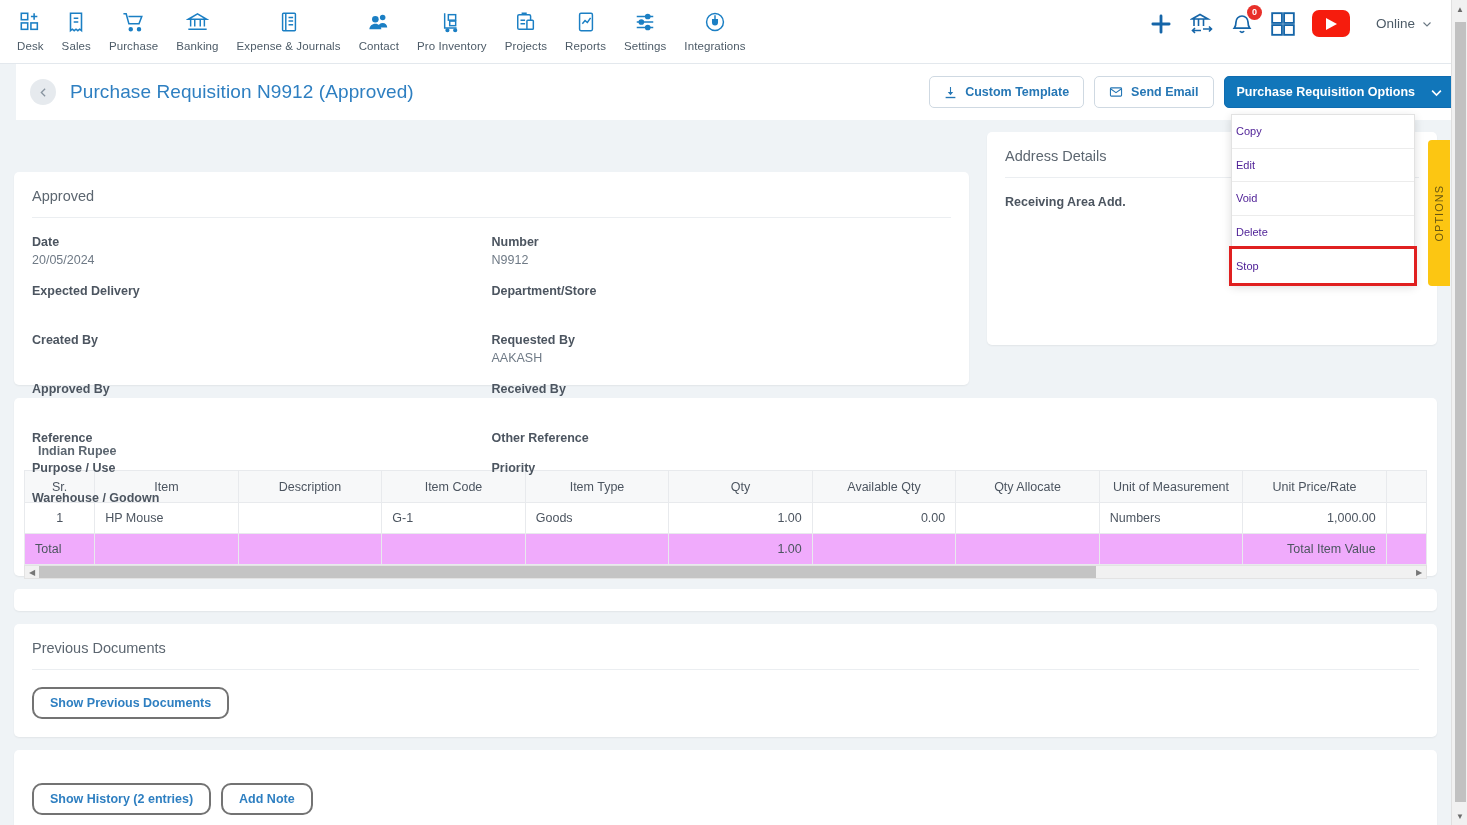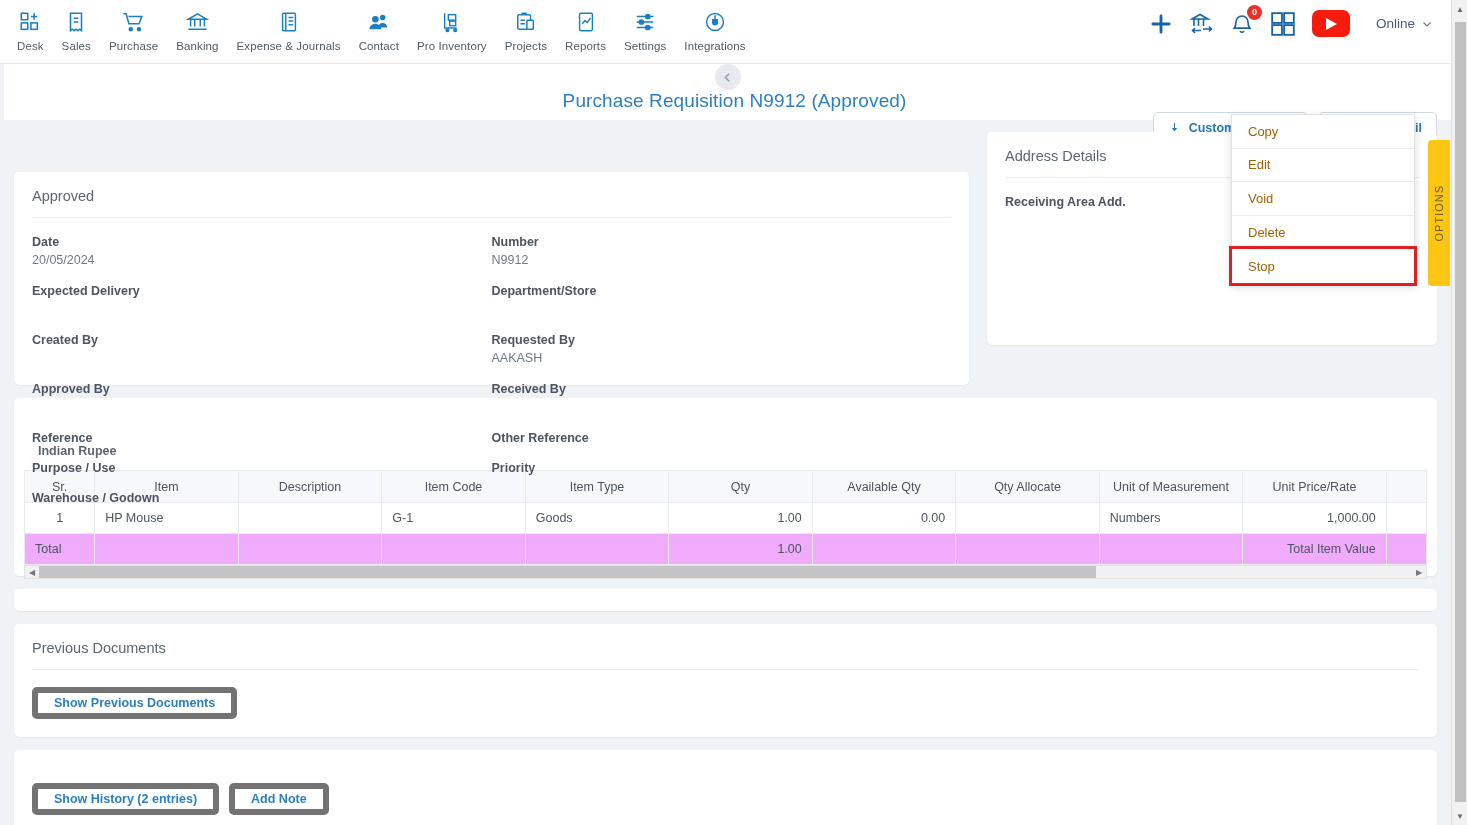--- a/index.html
+++ b/index.html
@@ -50,24 +50,24 @@
     border-top: 6.5px solid transparent; border-bottom: 6.5px solid transparent;
     margin-left: 2px;
   }
   .online-wrap {
     display: flex; align-items: center; gap: 6px; cursor: pointer;
     color: #4d5b67; font-size: 13.5px; margin-left: 10px;
   }
 
   
   .page-header {
-    position: absolute; top: 64px; left: 4px;
+    position: absolute; top: 64px; left: 16px;
     width: 1451px; height: 56px;
     background: #ffffff;
-    display: flex; align-items: center; padding: 0 18px 0 14px; flex-direction: column;
+    display: flex; align-items: center; padding: 0 10px 0 14px;
   }
   .back-btn {
     width: 26px; height: 26px; border-radius: 50%;
     background: #e6eaee; color: #8894a0;
     display: flex; align-items: center; justify-content: center;
     cursor: pointer; flex: 0 0 auto;
   }
   .page-title {
     margin-left: 14px; font-size: 19px; color: #2e7fc1; font-weight: 500;
     letter-spacing: 0.1px;
@@ -87,21 +87,21 @@
   
   .dropdown {
     position: absolute; top: 114px; left: 1231px;
     width: 184px; background: #fff;
     border: 1px solid #e2e2e2;
     box-shadow: 0 3px 9px rgba(0,0,0,0.14);
     z-index: 50;
   }
   .dd-item {
     height: 33.6px; display: flex; align-items: center;
-    padding-left: 16px; font-size: 13px; color: #a16207;
+    padding-left: 4px; font-size: 11px; color: #4c1d95;
     border-bottom: 1px solid #ececec; cursor: pointer; background: #fff;
   }
   .dd-item:last-child { border-bottom: none; }
   .dd-item.highlighted {
     outline: 3px solid #e02020; outline-offset: 0px;
     position: relative; z-index: 2; background: #fff;
   }
 
   
   .content {
@@ -148,21 +148,21 @@
   .hscroll .thumb { position: absolute; left: 14px; width: 1057px; height: 12px; background: #c4c4c4; }
   .hscroll .arr-l, .hscroll .arr-r {
     position: absolute; font-size: 8px; color: #777; width: 14px; text-align: center;
   }
   .hscroll .arr-l { left: 0; } .hscroll .arr-r { right: 0; }
 
   .card-thin { margin-top: 13px; height: 22px; }
   .card-sec { margin-top: 13px; padding: 16px 18px 18px 18px; }
   .sec-btns { display: flex; gap: 10px; padding-top: 17px; }
   .btn-link-outline {
-    height: 32px; border: 6px solid #737373; border-radius: 5px;
+    height: 32px; border: 2px solid #737373; border-radius: 10px;
     background: #fff; color: #2e7fc1; font-size: 12.5px; font-weight: bold;
     padding: 8px 16px; display: flex; align-items: center; cursor: pointer;
   }
 
   
   .options-tab {
     position: absolute; top: 140px; right: 17px;
     width: 22px; height: 146px; background: #fcc612;
     border-radius: 4px 0 0 4px;
     display: flex; align-items: center; justify-content: center;
@@ -375,20 +375,26 @@
             <rect x="3" y="20" width="18" height="2.5"></rect>
           </svg>
         <span>Custom Template</span>
       </div>
       <div class="btn-outline">
         <svg width="14" height="14" viewBox="0 0 24 24" fill="none" stroke="#2677b5" stroke-width="1.9">
             <rect x="2.5" y="5" width="19" height="14" rx="1.5"></rect>
             <path d="M2.5 6.5L12 13l9.5-6.5"></path>
           </svg>
         <span>Send Email</span>
+      </div>
+      <div class="btn-primary">
+        <span>Purchase Requisition Options</span>
+        <svg width="15" height="15" viewBox="0 0 24 24" fill="none" stroke="#fff" stroke-width="2.6">
+            <path d="M5 9l7 7 7-7"></path>
+          </svg>
       </div>
     </div>
   </div>
 
   <div class="dropdown">
     <div class="dd-item">
         <span>Copy</span>
       </div>
     <div class="dd-item">
         <span>Edit</span>

